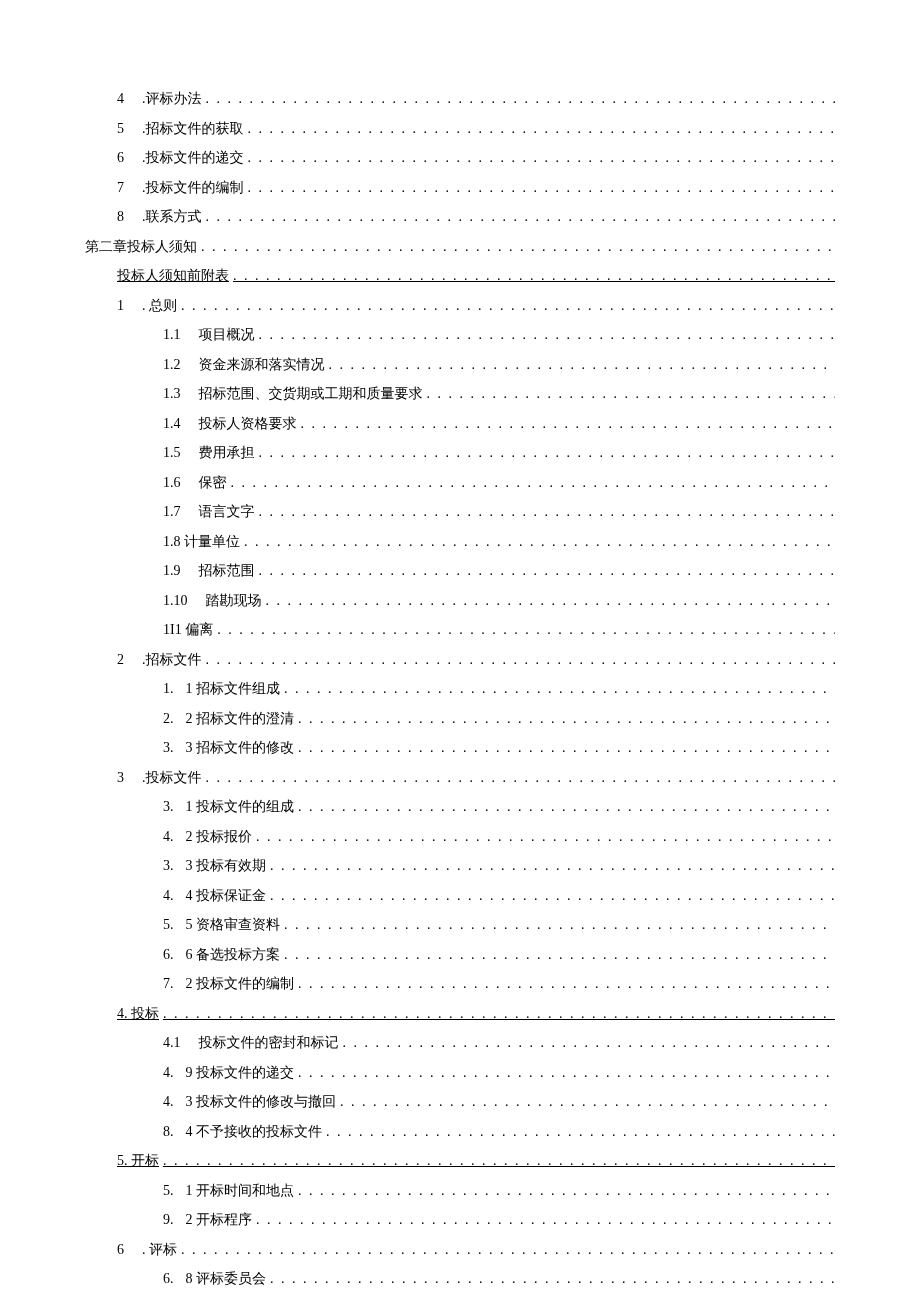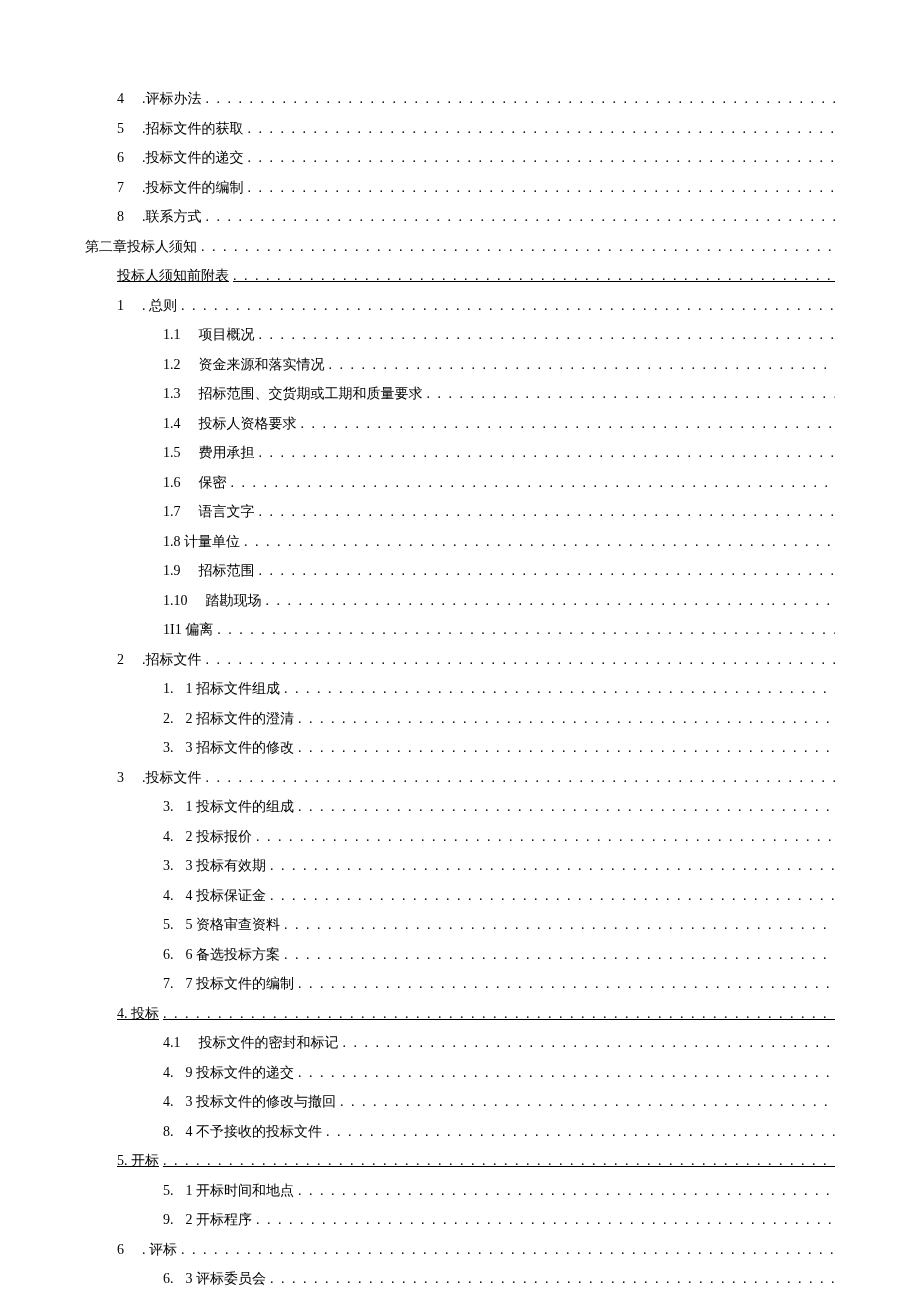--- a/index.html
+++ b/index.html
@@ -185,21 +185,21 @@
       <span class="toc-label">5 资格审查资料</span>
       <span class="toc-dots">. . . . . . . . . . . . . . . . . . . . . . . . . . . . . . . . . . . . . . . . . . . . . . . . . . . . . . . . . . . . . . . . . . . . . . . . . . . . . . . . . . . . . . . . . . . . . . . . . . . . . . . . . . . . . . . . . . . . . . . . . . . . . . . . . . . . . . . . . . . . . . . . . . . . . . . . . . . . . . . . . . . . . . . . . . .</span>
     </div>
     <div class="toc-line indent-3">
       <span class="toc-num gap-med">6.</span>
       <span class="toc-label">6 备选投标方案</span>
       <span class="toc-dots">. . . . . . . . . . . . . . . . . . . . . . . . . . . . . . . . . . . . . . . . . . . . . . . . . . . . . . . . . . . . . . . . . . . . . . . . . . . . . . . . . . . . . . . . . . . . . . . . . . . . . . . . . . . . . . . . . . . . . . . . . . . . . . . . . . . . . . . . . . . . . . . . . . . . . . . . . . . . . . . . . . . . . . . . . . .</span>
     </div>
     <div class="toc-line indent-3">
       <span class="toc-num gap-med">7.</span>
-      <span class="toc-label">7 投标文件的编制</span>
+      <span class="toc-label">2 投标文件的编制</span>
       <span class="toc-dots">. . . . . . . . . . . . . . . . . . . . . . . . . . . . . . . . . . . . . . . . . . . . . . . . . . . . . . . . . . . . . . . . . . . . . . . . . . . . . . . . . . . . . . . . . . . . . . . . . . . . . . . . . . . . . . . . . . . . . . . . . . . . . . . . . . . . . . . . . . . . . . . . . . . . . . . . . . . . . . . . . . . . . . . . . . .</span>
     </div>
     <div class="toc-line indent-2">
       <span class="toc-label">4. 投标</span>
       <span class="toc-dots">. . . . . . . . . . . . . . . . . . . . . . . . . . . . . . . . . . . . . . . . . . . . . . . . . . . . . . . . . . . . . . . . . . . . . . . . . . . . . . . . . . . . . . . . . . . . . . . . . . . . . . . . . . . . . . . . . . . . . . . . . . . . . . . . . . . . . . . . . . . . . . . . . . . . . . . . . . . . . . . . . . . . . . . . . . .</span>
     </div>
     <div class="toc-line indent-3">
       <span class="toc-num gap-wide">4.1</span>
       <span class="toc-label">投标文件的密封和标记</span>
       <span class="toc-dots">. . . . . . . . . . . . . . . . . . . . . . . . . . . . . . . . . . . . . . . . . . . . . . . . . . . . . . . . . . . . . . . . . . . . . . . . . . . . . . . . . . . . . . . . . . . . . . . . . . . . . . . . . . . . . . . . . . . . . . . . . . . . . . . . . . . . . . . . . . . . . . . . . . . . . . . . . . . . . . . . . . . . . . . . . . .</span>
@@ -233,21 +233,21 @@
       <span class="toc-label">2 开标程序</span>
       <span class="toc-dots">. . . . . . . . . . . . . . . . . . . . . . . . . . . . . . . . . . . . . . . . . . . . . . . . . . . . . . . . . . . . . . . . . . . . . . . . . . . . . . . . . . . . . . . . . . . . . . . . . . . . . . . . . . . . . . . . . . . . . . . . . . . . . . . . . . . . . . . . . . . . . . . . . . . . . . . . . . . . . . . . . . . . . . . . . . .</span>
     </div>
     <div class="toc-line indent-1">
       <span class="toc-num gap-wide">6</span>
       <span class="toc-label">. 评标</span>
       <span class="toc-dots">. . . . . . . . . . . . . . . . . . . . . . . . . . . . . . . . . . . . . . . . . . . . . . . . . . . . . . . . . . . . . . . . . . . . . . . . . . . . . . . . . . . . . . . . . . . . . . . . . . . . . . . . . . . . . . . . . . . . . . . . . . . . . . . . . . . . . . . . . . . . . . . . . . . . . . . . . . . . . . . . . . . . . . . . . . .</span>
     </div>
     <div class="toc-line indent-3">
       <span class="toc-num gap-med">6.</span>
-      <span class="toc-label">3 评标委员会</span>
+      <span class="toc-label">8 评标委员会</span>
       <span class="toc-dots">. . . . . . . . . . . . . . . . . . . . . . . . . . . . . . . . . . . . . . . . . . . . . . . . . . . . . . . . . . . . . . . . . . . . . . . . . . . . . . . . . . . . . . . . . . . . . . . . . . . . . . . . . . . . . . . . . . . . . . . . . . . . . . . . . . . . . . . . . . . . . . . . . . . . . . . . . . . . . . . . . . . . . . . . . . .</span>
     </div>
     <div class="toc-line indent-3">
       <span class="toc-num gap-med">7.</span>
       <span class="toc-label">2 评标原则</span>
       <span class="toc-dots">. . . . . . . . . . . . . . . . . . . . . . . . . . . . . . . . . . . . . . . . . . . . . . . . . . . . . . . . . . . . . . . . . . . . . . . . . . . . . . . . . . . . . . . . . . . . . . . . . . . . . . . . . . . . . . . . . . . . . . . . . . . . . . . . . . . . . . . . . . . . . . . . . . . . . . . . . . . . . . . . . . . . . . . . . . .</span>
     </div>
   </div>
 
 </body></html>

